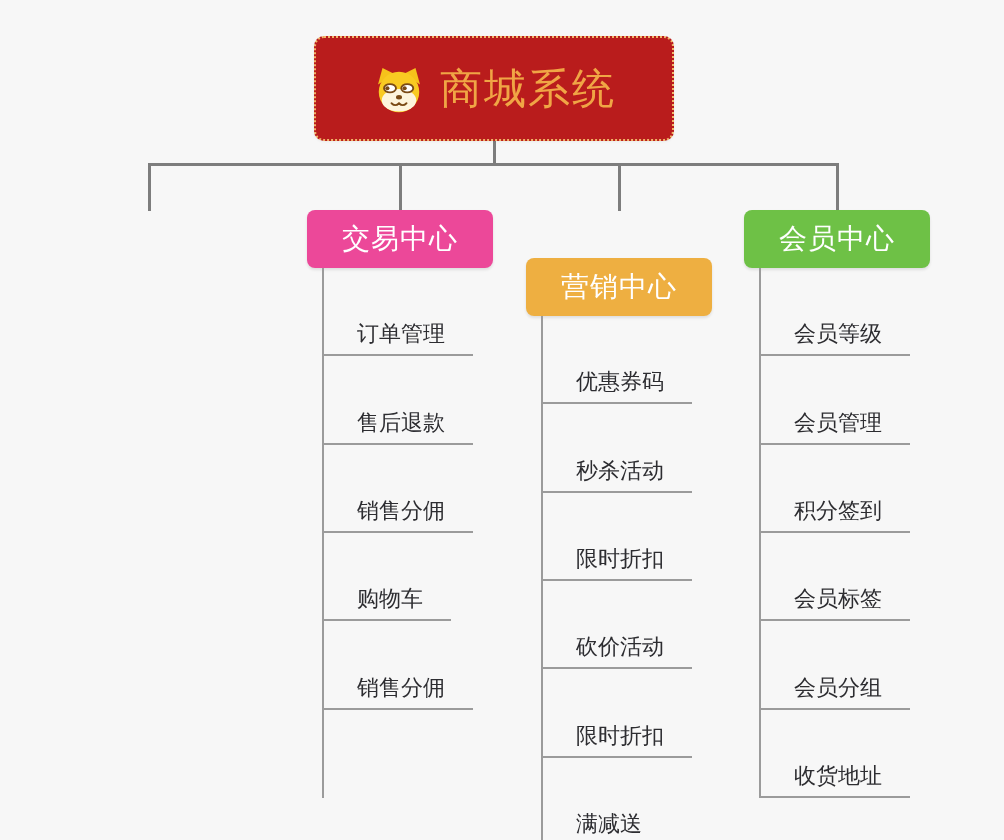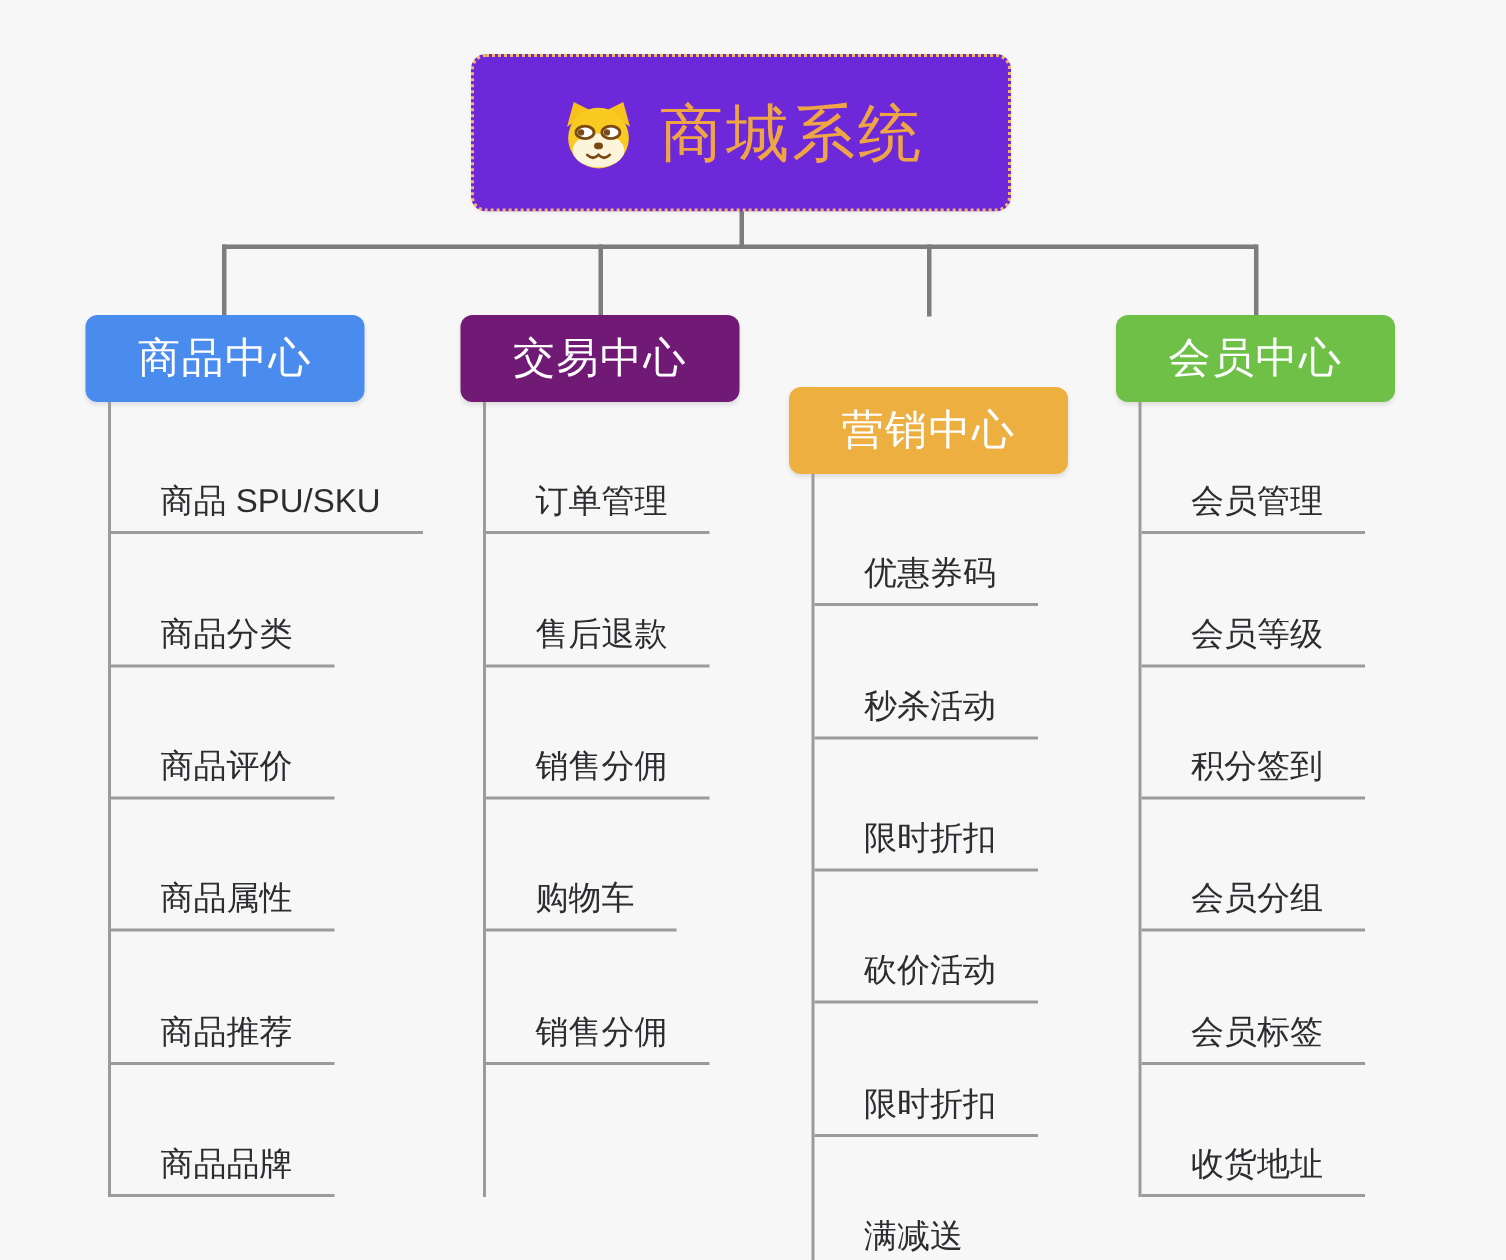--- a/index.html
+++ b/index.html
@@ -15,21 +15,21 @@
   .stage{position:relative;width:1004px;height:840px;background:var(--bg);}
 
   
   .conn{position:absolute;background:var(--connector);}
   .conn.v{width:3px;}
   .conn.h{height:3px;}
 
   
   .root-node{
     position:absolute;left:314px;top:36px;width:360px;height:105px;
-    background:#6d28d9;border:2px dotted var(--root-border);border-radius:10px;
+    background:#b91c1c;border:2px dotted var(--root-border);border-radius:10px;
     display:flex;align-items:center;justify-content:center;gap:14px;
     box-shadow:0 1px 3px rgba(0,0,0,.05);
   }
   .root-title{
     font-size:42px;letter-spacing:2px;color:var(--root-accent);
     white-space:nowrap;line-height:1;
   }
   .dog-icon{width:54px;height:48px;flex:0 0 auto;}
 
   
@@ -73,34 +73,23 @@
       <ellipse cx="24" cy="31" rx="8" ry="5.5" fill="#ffffff" stroke="#7a4a15" stroke-width="2.5"></ellipse>
       <circle cx="20.5" cy="31" r="2.8" fill="#7a4a15"></circle>
       <ellipse cx="47" cy="31" rx="8" ry="5.5" fill="#ffffff" stroke="#7a4a15" stroke-width="2.5"></ellipse>
       <circle cx="43.5" cy="31" r="2.8" fill="#7a4a15"></circle>
       <ellipse cx="36" cy="43" rx="4" ry="3" fill="#7a4a15"></ellipse>
       <path d="M26,51 Q31,56 36,51 Q41,56 46,51" fill="none" stroke="#7a4a15" stroke-width="2.5" stroke-linecap="round"></path>
     </svg>
     <span class="root-title">商城系统</span>
   </div>
 
-  <div class="branch b1">
-    <div class="branch-head" style="background-color: rgb(74, 140, 238);">商品中心</div>
-    <div class="children">
-      <div class="child">商品 SPU/SKU</div>
-      <div class="child">商品分类</div>
-      <div class="child">商品评价</div>
-      <div class="child">商品属性</div>
-      <div class="child">商品推荐</div>
-      <div class="child">商品品牌</div>
-    </div>
-  </div>
 
   <div class="branch b2">
-    <div class="branch-head" style="background-color: #701a75;">交易中心</div>
+    <div class="branch-head" style="background-color: #ec4899;">交易中心</div>
     <div class="children">
       <div class="child">订单管理</div>
       <div class="child">售后退款</div>
       <div class="child">销售分佣</div>
       <div class="child">购物车</div>
       <div class="child">销售分佣</div>
     </div>
   </div>
 
   <div class="branch b3">
@@ -111,22 +100,22 @@
       <div class="child">限时折扣</div>
       <div class="child">砍价活动</div>
       <div class="child">限时折扣</div>
       <div class="child">满减送</div>
     </div>
   </div>
 
   <div class="branch b4">
     <div class="branch-head" style="background-color: rgb(110, 193, 70); font-family: Liberation Mono, monospace;">会员中心</div>
     <div class="children">
+      <div class="child">会员等级</div>
       <div class="child">会员管理</div>
-      <div class="child">会员等级</div>
       <div class="child">积分签到</div>
+      <div class="child">会员标签</div>
       <div class="child">会员分组</div>
-      <div class="child">会员标签</div>
       <div class="child">收货地址</div>
     </div>
   </div>
 
 </div>
 
 </body></html>

